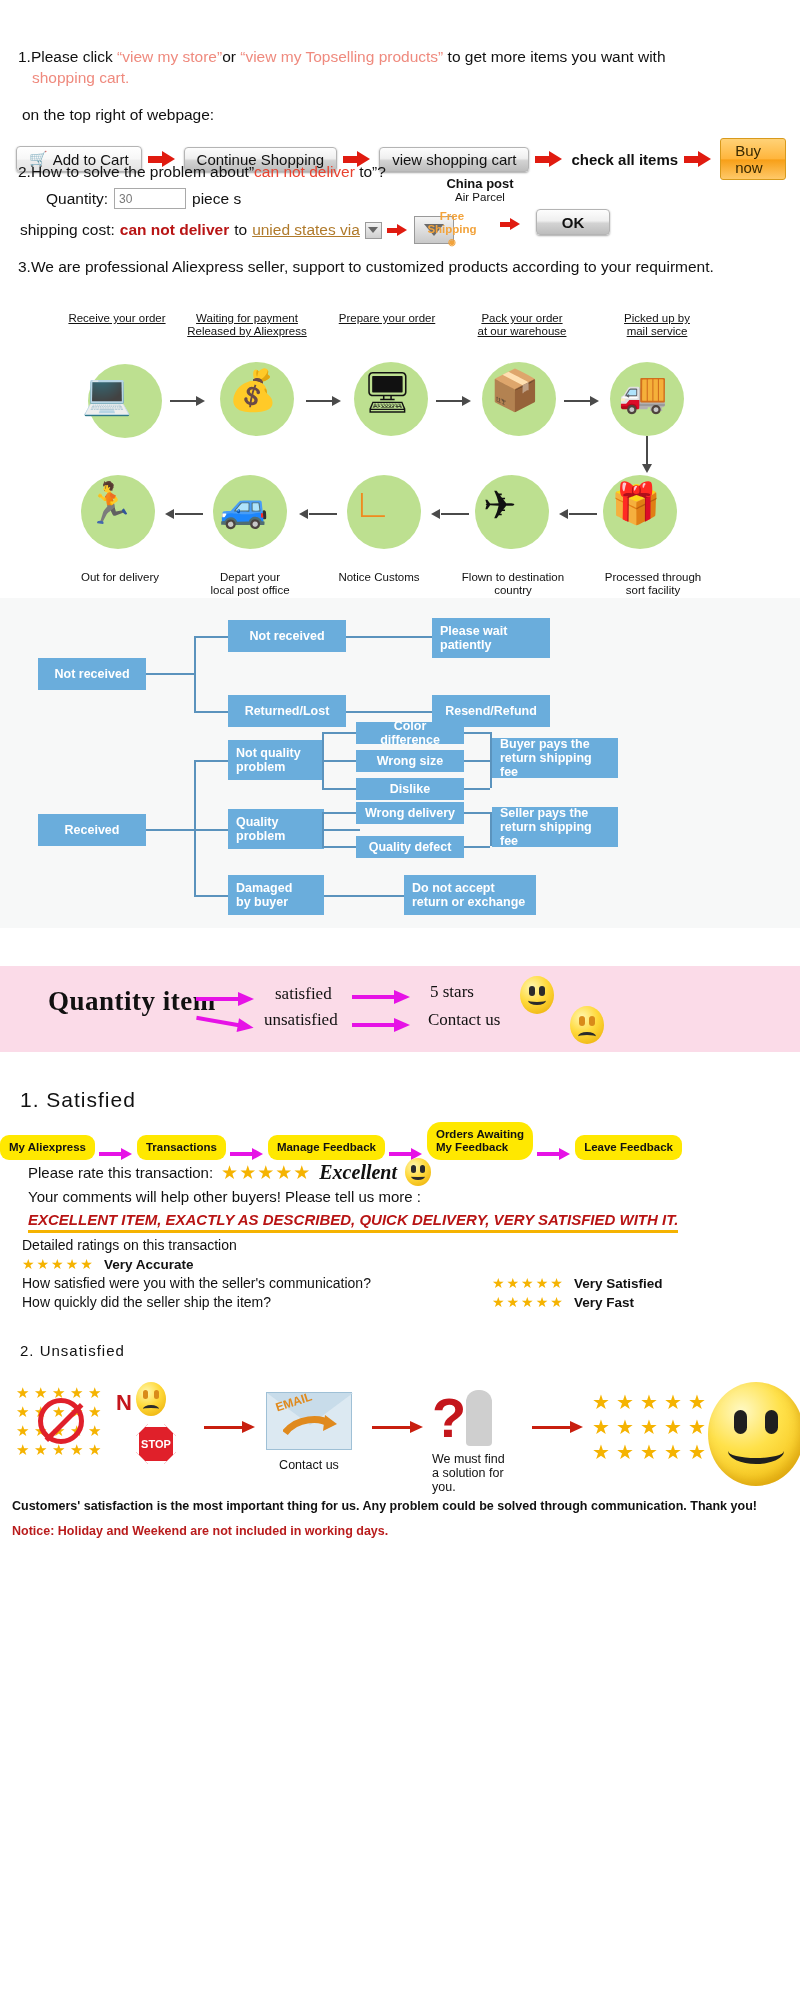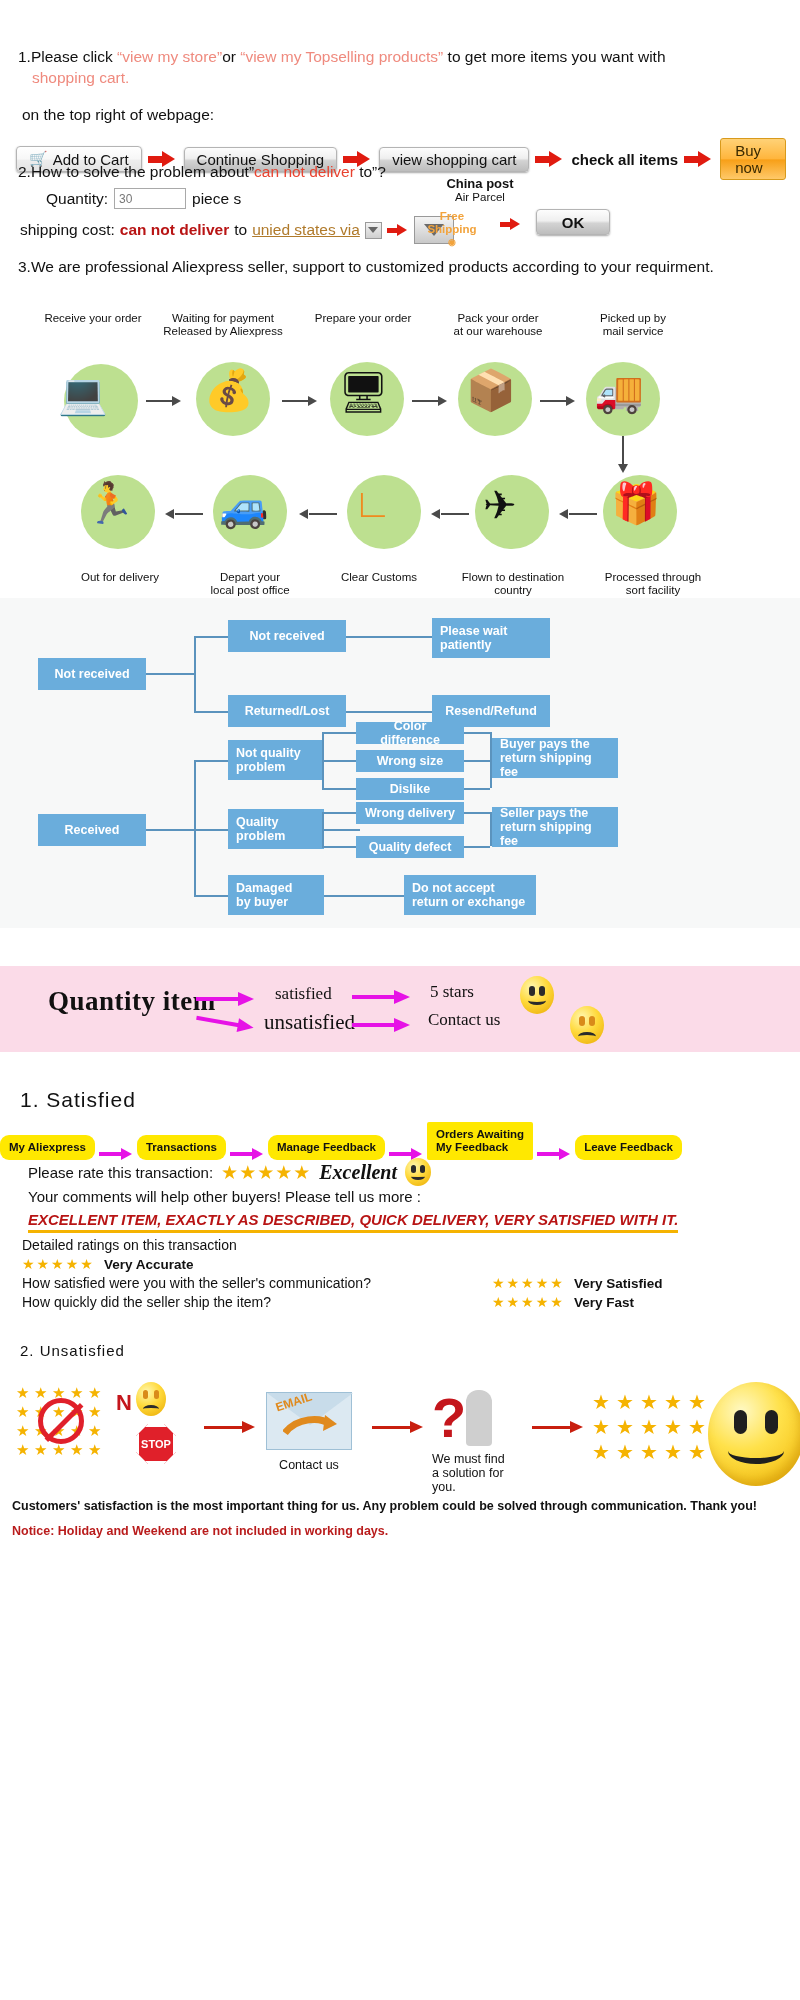--- a/index.html
+++ b/index.html
@@ -83,21 +83,21 @@
   #post-lbl .p1 { font-size:13px; font-weight:bold; }
   #post-lbl .p2 { font-size:11.5px; }
   #free-ship { position:absolute; left:424px; top:210px; width:56px; text-align:center;
     color:#f2a33c; font-size:11.5px; font-weight:bold; line-height:13px; }
   #free-ship .dot { font-size:9px; }
   #s2-ok-arrow { position:absolute; left:500px; top:218px; }
   #okbtn { position:absolute; left:536px; top:209px; width:74px; height:26px; font-weight:bold; }
 
   
   #s3-title { position:absolute; left:18px; top:258px; font-size:15.5px; }
-  #flowA { position:absolute; left:38px; top:312px; width:700px; }
+  #flowA { position:absolute; left:62px; top:312px; width:700px;text-decoration:underline; }
   #flowA .caps, #flowB .caps { display:flex; }
   .cap { font-size:11.5px; line-height:13px; text-align:center; }
   .blobrow { position:relative; height:110px; margin-top:6px; }
   .blob { position:absolute; width:74px; height:74px; border-radius:50%;
     background:#b2da7d; opacity:.85; }
   .ico { position:absolute; font-size:40px; line-height:1; }
   .flowarrow { position:absolute; width:38px; height:10px; }
   .flowarrow::before { content:""; position:absolute; left:0; top:4px; width:28px; height:2px; background:#4a4a4a; }
   .flowarrow::after { content:""; position:absolute; left:26px; top:0; width:0;height:0;
     border-top:5px solid transparent;border-bottom:5px solid transparent;border-left:9px solid #4a4a4a; }
@@ -117,39 +117,39 @@
   .ln { position:absolute; background:#5b93bd; }
   .ln.h { height:1.5px; }
   .ln.v { width:1.5px; }
 
   
   #pink { position:absolute; left:0; top:966px; width:800px; height:86px; background:#fbdbe8; }
   #pink-title { position:absolute; left:48px; top:20px; font-family:"Liberation Serif", serif;
     font-size:27px; font-weight:bold; letter-spacing:.5px; }
   .serif { font-family:"Liberation Serif", serif; }
   #pk-sat { position:absolute; left:275px; top:18px; font-size:17px; }
-  #pk-uns { position:absolute; left:264px; top:44px; font-size:21px;text-align:right; }
+  #pk-uns { position:absolute; left:264px; top:44px; font-size:17px;text-align:right; }
   #pk-5 { position:absolute; left:430px; top:16px; font-size:17px; }
   #pk-ct { position:absolute; left:428px; top:44px; font-size:17px; }
   .smiley { display:inline-block; width:34px; height:38px; border-radius:50%;
     background:radial-gradient(circle at 35% 30%, #fff7b0 0%, #ffd93b 45%, #e8a800 100%);
     position:relative; vertical-align:middle; }
   .smiley .e { position:absolute; width:6px; height:10px; background:#2b2b2b; border-radius:3px; top:10px; }
   .smiley .e.l { left:9px; } .smiley .e.r { right:9px; }
   .smiley .m { position:absolute; left:8px; top:20px; width:18px; height:9px;
     border-bottom:3px solid #2b2b2b; border-radius:0 0 50% 50%; }
   .smiley.sad .m { top:26px; border-bottom:none; border-top:3px solid #2b2b2b; border-radius:50% 50% 0 0; }
   .smiley.sad .e { background:#d98b1a; }
 
   
   #satisfied-h { position:absolute; left:20px; top:1088px; font-size:21px; letter-spacing:1px; }
   #ybar { position:absolute; left:0; top:1122px; width:784px; display:flex; align-items:flex-end; gap:4px; }
   .ypill { background:#ffe800; border-radius:9px; font-size:11.5px; font-weight:bold;
     padding:6px 9px; line-height:13px; white-space:nowrap; color:#111; }
-  .ypill.two { border-radius:2px; text-align:left; }
+  .ypill.two { border-radius:14px; text-align:left; }
   #rate-block { position:absolute; left:22px; top:1158px; width:760px;margin-left:6px; }
   .rate-l1 { display:flex; align-items:center; font-size:15px; gap:8px; }
   .stars-y { color:#f5b301; font-size:19px; letter-spacing:1px; }
   .excellent { font-family:"Liberation Serif", serif; font-style:italic; font-weight:bold; font-size:20px; }
   .rate-l2 { font-size:15px; margin-top:2px; }
   .rate-red { color:#b81414; font-style:italic; font-weight:bold; font-size:15px;
     border-bottom:3px solid #f5b301; display:inline-block; padding-bottom:2px; margin-top:6px; }
   #ratings-tbl { position:absolute; left:22px; top:1236px; width:760px; font-size:14px; }
   #ratings-tbl .r { display:flex; align-items:center; line-height:19px; }
   #ratings-tbl .q { width:470px; }
@@ -302,21 +302,21 @@
     <span class="ico" style="left:428px; top:24px">✈</span>
     <span class="ico" style="left:556px; top:22px">🎁</span>
     <span class="flowarrow left" style="left:110px; top:48px"></span>
     <span class="flowarrow left" style="left:244px; top:48px"></span>
     <span class="flowarrow left" style="left:376px; top:48px"></span>
     <span class="flowarrow left" style="left:504px; top:48px"></span>
   </div>
   <div class="caps">
     <div class="cap" style="width:130px">Out for delivery</div>
     <div class="cap" style="width:130px">Depart your<br>local post office</div>
-    <div class="cap" style="width:128px">Clear Customs</div>
+    <div class="cap" style="width:128px">Notice Customs</div>
     <div class="cap" style="width:140px">Flown to destination<br>country</div>
     <div class="cap" style="width:140px">Processed through<br>sort facility</div>
   </div>
 </div>
 
 <div id="blue">
 
   <div class="bbox c" style="left:38px; top:60px; width:108px; height:32px">Not received</div>
   <div class="ln h" style="left:146px; top:75px; width:48px"></div>
   <div class="ln v" style="left:194px; top:38px; height:75px"></div>

